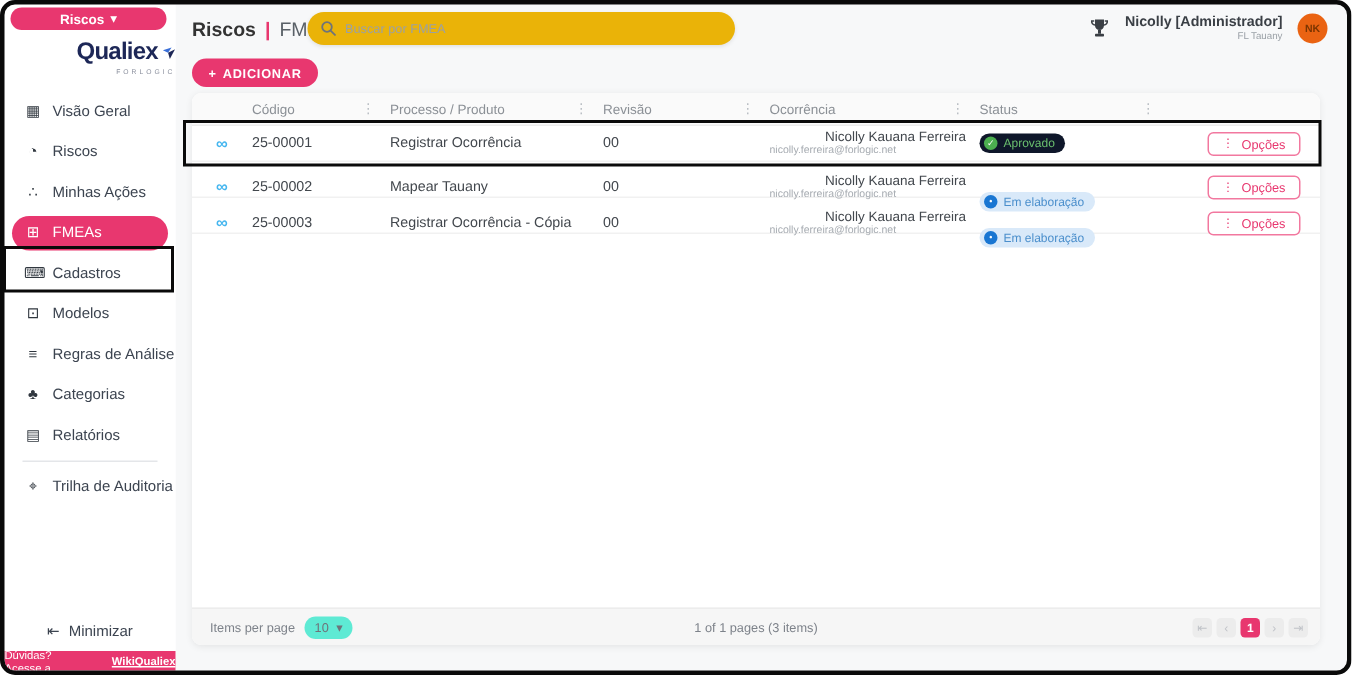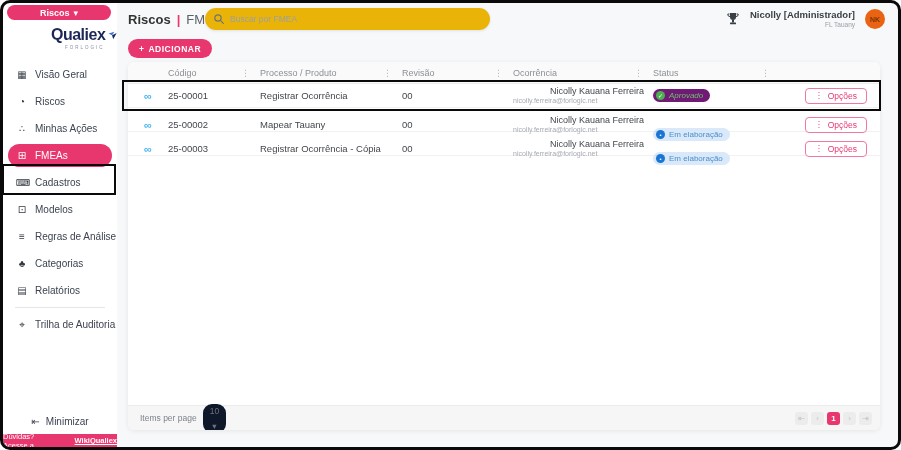--- a/index.html
+++ b/index.html
@@ -5,21 +5,21 @@
   * { margin:0; padding:0; box-sizing:border-box; }
   html,body { width:901px; height:450px; }
   body { font-family:"Liberation Sans","DejaVu Sans",sans-serif; background:#fff; position:relative; overflow:hidden; }
 
   .frame { position:absolute; inset:0; border:3px solid #0a0a0a; border-radius:10px; pointer-events:none; z-index:50; }
 
   
   .sidebar { position:absolute; left:3px; top:3px; bottom:3px; width:114px; background:#fff; z-index:5; }
   .top-pill { position:absolute; left:4px; top:2px; width:104px; height:15px; background:#e8376f; border-radius:9px;
               color:#fff; font-size:9px; font-weight:bold; display:flex; align-items:center; justify-content:center; gap:4px; }
-  .logo-wrap { position:absolute; top:23px; left:0; width:100%; text-align:left;padding-left:48px; }
+  .logo-wrap { position:absolute; top:23px; left:0; width:100%; text-align:right;padding-left:48px; }
   .logo-line { display:flex; align-items:center; justify-content:center; gap:3px; }
   .logo-text { font-size:16px; font-weight:bold; color:#1d2757; letter-spacing:-0.5px; }
   .logo-sub { font-size:4.5px; color:#8a8f9d; letter-spacing:2px; margin-top:1px; margin-left:14px; }
   .menu { position:absolute; top:58px; left:0; width:100%; }
   .menu-item { height:27px; display:flex; align-items:center; gap:7px; padding:0 0 0 13px; color:#3c4450; font-size:10px; cursor:pointer; }
   .menu-item .ic { width:12px; text-align:center; font-size:10px; color:#30373f; flex:0 0 12px; }
   .menu-item.active { margin:2px 5px; height:23px; background:#e8376f; border-radius:12px; color:#fff; padding-left:8px; }
   .menu-item.active .ic { color:#fff; }
   .circle-ic { display:inline-flex; width:9px; height:9px; border-radius:50%; background:#30373f; color:#fff;
                font-size:7px; font-weight:bold; align-items:center; justify-content:center; }
@@ -60,33 +60,33 @@
   .tgrid { display:grid; grid-template-columns:40px 92px 142px 111px 140px 127px 1fr; align-items:center; }
   .thead { height:22px; background:#fafafa; border-bottom:1px solid #ececec; color:#8b9096; font-size:9px; }
   .th { display:flex; align-items:center; justify-content:space-between; padding-right:10px; }
   .kebab { color:#b7bcc2; font-size:9px; cursor:pointer; }
   .trow { height:24px; border-bottom:1px solid #f1f1f1; font-size:9.5px; color:#42474d; }
   .cell-icon { text-align:center; color:#45b6ef; font-weight:bold; font-size:11px; }
   .resp-name { font-size:9px; color:#42474d; line-height:1.1;padding-left:37px; }
   .resp-mail { font-size:7px; color:#a6abb1; line-height:1.1; }
   .pill { display:inline-flex; align-items:center; gap:4px; height:13px; padding:0 7px 0 3px; border-radius:8px; font-size:8px; }
   .pill .dot { width:9px; height:9px; border-radius:50%; color:#fff; font-size:6px; display:inline-flex; align-items:center; justify-content:center; }
-  .pill.approved { background:#701a75; color:#6abf6e;font-style:italic; }
+  .pill.approved { background:#0f172a; color:#6abf6e; }
   .pill.approved .dot { background:#4caf50; }
   .pill.draft { background:#d9e9f9; color:#4b8fcc;margin-top:20px; }
   .pill.draft .dot { background:#1976d2; }
   .opt-cell { display:flex; justify-content:flex-end; padding-right:13px; }
   .opt-btn { display:inline-flex; align-items:center; gap:5px; height:16px; padding:0 9px; background:#fff;
              border:1px solid #f2789f; border-radius:4px; color:#e8376f; font-size:8.5px; cursor:pointer; font-family:inherit; }
   .opt-btn .k { font-size:8px; }
 
   .card-footer { position:absolute; left:0; right:0; bottom:0; height:25px; background:#f6f6f6; border-top:1px solid #ececec;
                  display:flex; align-items:center; font-size:8.5px; color:#7d828a; padding:0 8px; }
   .ipp { display:flex; align-items:center; gap:6px; margin-left:4px; }
-  .ipp-select { display:flex; align-items:center; gap:5px; background:#0f172a; border-radius:9px; padding:2px 7px; cursor:pointer; color:#6e737a;flex-direction:column; }
+  .ipp-select { display:flex; align-items:center; gap:5px; background:#5eead4; border-radius:9px; padding:2px 7px; cursor:pointer; color:#6e737a; }
   .page-info { position:absolute; left:0; right:0; text-align:center; pointer-events:none; }
   .pager { margin-left:auto; display:flex; gap:3px; z-index:2; }
   .pg { width:13px; height:13px; border-radius:3px; background:#ececec; color:#c0c3c8; font-size:8px;
         display:flex; align-items:center; justify-content:center; cursor:pointer; }
   .pg.active { background:#e8376f; color:#fff; font-weight:bold; }
 
   
   .ann { position:absolute; border:2px solid #0a0a0a; background:transparent; z-index:40; pointer-events:none; }
   .ann-sidebar { left:2px; top:164px; width:114px; height:31px; }
   .ann-row { left:122px; top:80px; width:759px; height:31px; }
@@ -299,20 +299,21 @@
     </div>
 
     <div class="card-footer">
       <div class="ipp">
         <span>Items per page</span>
         <span class="ipp-select">
           <span>10</span>
           <span>▾</span>
         </span>
       </div>
+      <div class="page-info">1 of 1 pages (3 items)</div>
       <div class="pager">
         <span class="pg">⇤</span>
         <span class="pg">‹</span>
         <span class="pg active">1</span>
         <span class="pg">›</span>
         <span class="pg">⇥</span>
       </div>
     </div>
   </div>
 </div>

